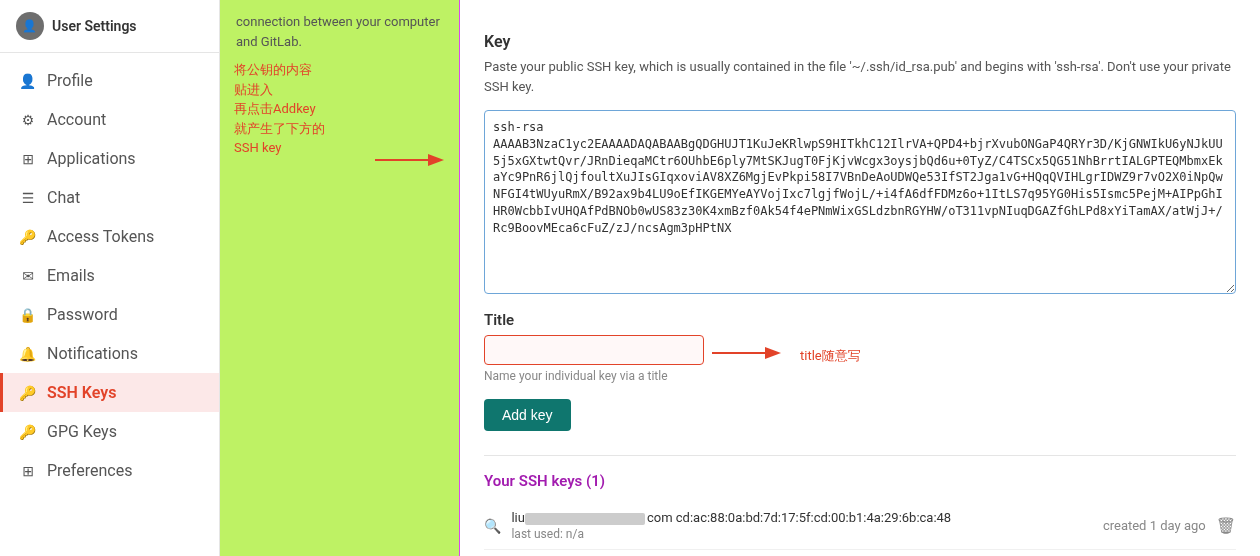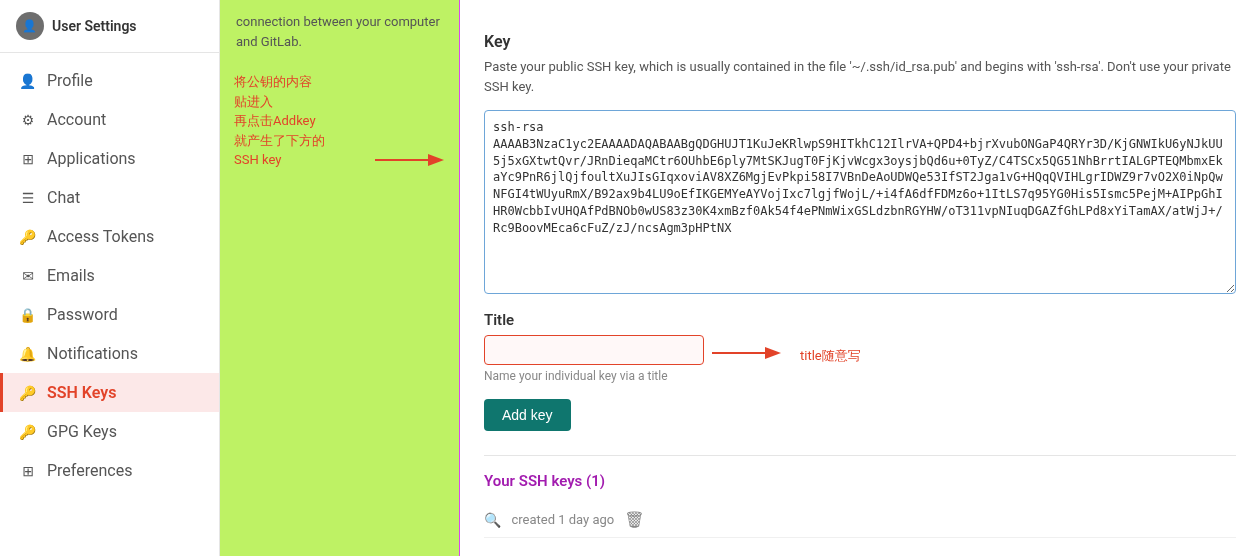--- a/index.html
+++ b/index.html
@@ -17,21 +17,21 @@
     .nav-label { font-size: 16px; }
 
     
     .sidebar::-webkit-scrollbar { width: 4px; }
     .sidebar::-webkit-scrollbar-thumb { background: #ccc; border-radius: 2px; }
 
     
     .left-panel { width: 240px; padding: 12px 16px; background: #bef264; border-right: 1px solid #d946ef; overflow-y: auto; position: relative; font-size: 13px; color: #555; line-height: 1.5; flex-shrink: 0; }
 
     
-    .annotation-text { color: #e24329; font-size: 13px; line-height: 1.5; position: absolute; top: 80px; left: 20px; width: 160px; margin-top: 12px; }
+    .annotation-text { color: #e24329; font-size: 13px; line-height: 1.5; position: absolute; top: 80px; left: 20px; width: 160px; }
 
     
     .right-panel { flex: 1; padding: 16px 24px; overflow-y: auto; background: #fff; }
     .right-panel::-webkit-scrollbar { width: 6px; }
     .right-panel::-webkit-scrollbar-thumb { background: #ccc; border-radius: 3px; }
 
     .section-label { font-size: 16px; font-weight: 600; color: #333; margin-bottom: 6px; margin-top: 16px; }
     .section-desc { font-size: 13px; color: #555; margin-bottom: 14px; line-height: 1.5; }
 
     .key-textarea { width: 100%; height: 184px; border: 1px solid #6ea6d8; border-radius: 4px; padding: 8px; font-family: monospace; font-size: 12px; color: #333; resize: vertical; outline: none; line-height: 1.4; overflow-y: scroll; }
@@ -186,18 +186,27 @@
     </div>
 
     
     <button class="add-key-btn">Add key</button>
 
     
     <div class="your-keys-section">
       <div class="your-keys-title">Your SSH keys (1)</div>
       <div class="key-row">
         <span class="key-row-icon">🔍</span>
+        <div class="key-row-info">
+          <div class="key-fingerprint">
+            <span>liu</span><span class="key-blurred"></span><span>com</span>
+            <span> cd:ac:88:0a:bd:7d:17:5f:cd:00:b1:4a:29:6b:ca:48</span>
+          </div>
+          <div class="key-meta">
+            <span>last used: n/a</span>
+          </div>
+        </div>
         <span class="key-created">created 1 day ago</span>
         <button class="key-delete-btn" title="Delete">🗑</button>
       </div>
     </div>
   </div>
 </div>
 
 </body></html>

